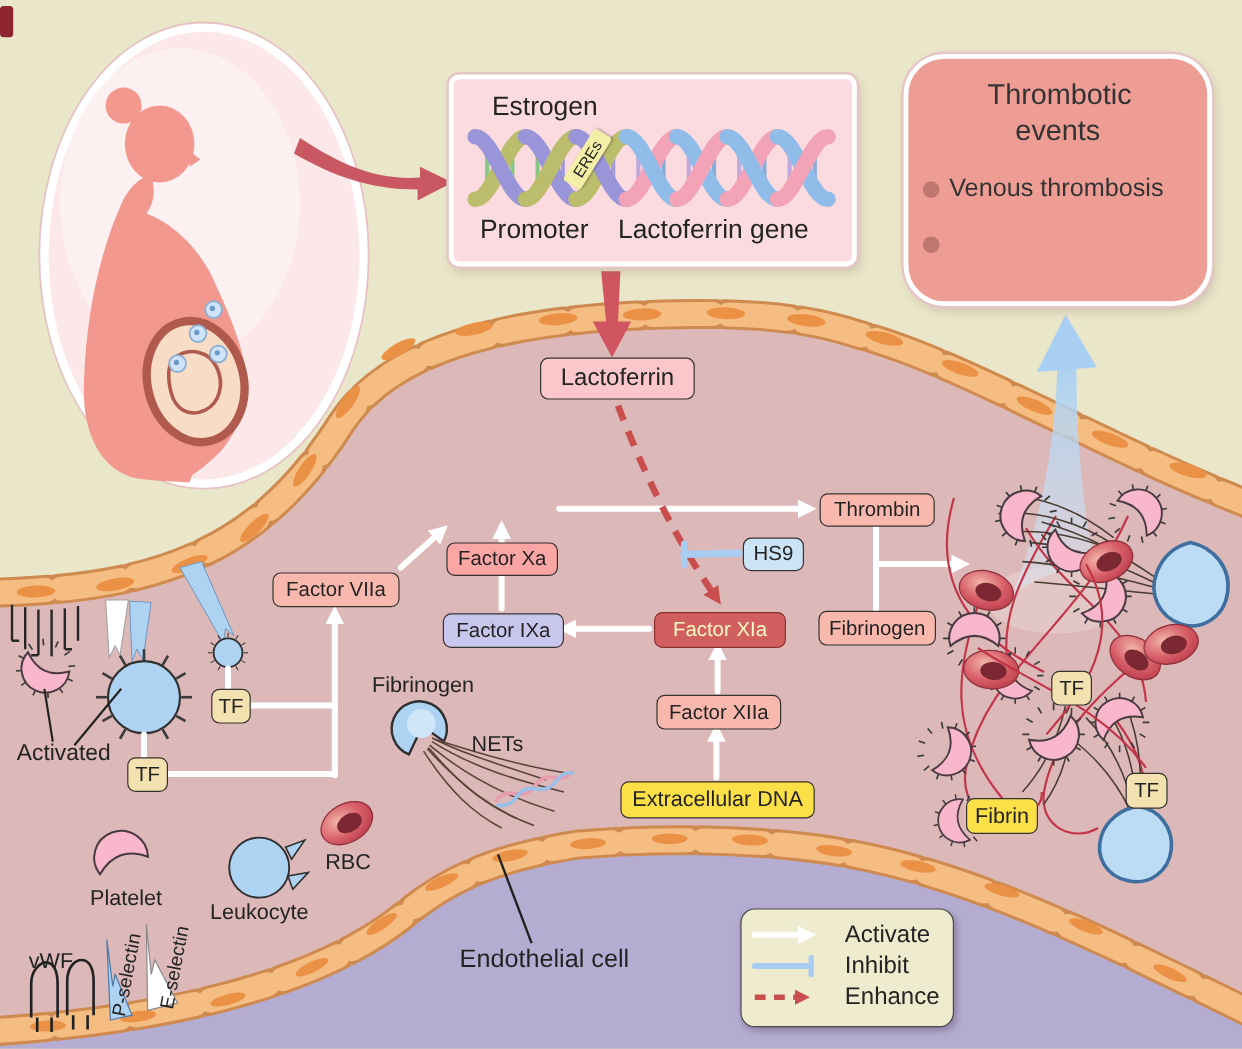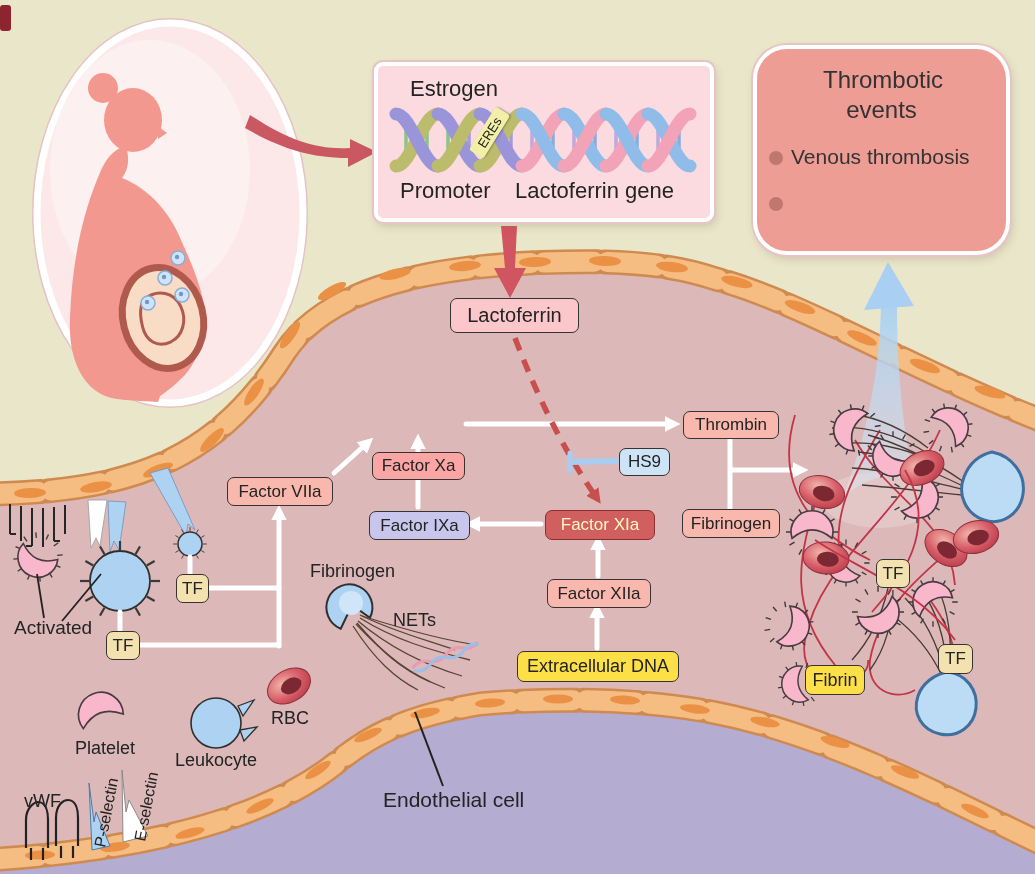--- a/index.html
+++ b/index.html
@@ -391,14 +391,33 @@
 <div class="lbl" style="left:310px;top:561px;">Fibrinogen</div>
 <div class="lbl" style="left:393px;top:610px;">NETs</div>
 <div class="lbl" style="left:271px;top:708px;">RBC</div>
 <div class="lbl" style="left:175px;top:750px;">Leukocyte</div>
 <div class="lbl" style="left:75px;top:738px;">Platelet</div>
 <div class="lbl" style="left:24px;top:791px;">vWF</div>
 <div class="lbl rot" style="left:100px;top:838px;font-size:16px;transform:rotate(-79deg);">P-selectin</div>
 <div class="lbl rot" style="left:140px;top:832px;font-size:16px;transform:rotate(-79deg);">E-selectin</div>
 <div class="lbl" style="left:383px;top:788px;font-size:21px;">Endothelial cell</div>
 
-
+<div id="legendbox" style="left:617px;top:757px;width:176px;height:97px;">
+  <svg width="80" height="97" viewBox="0 0 80 97" style="position:absolute;left:0;top:0;">
+    <defs>
+      <marker id="mw2" viewBox="0 0 10 10" refX="2" refY="5" markerWidth="3" markerHeight="3" orient="auto">
+        <path d="M0,0 L10,5 L0,10 Z" fill="#fff"></path>
+          </marker>
+      <marker id="mr2" viewBox="0 0 10 10" refX="2" refY="5" markerWidth="2.8" markerHeight="2.8" orient="auto">
+        <path d="M0,0 L10,5 L0,10 Z" fill="#c94f4f"></path>
+          </marker>
+    </defs>
+    <line x1="11" y1="21" x2="50" y2="21" stroke="#fff" stroke-width="5" stroke-linecap="round" marker-end="url(#mw2)"></line>
+    <line x1="11" y1="47" x2="58" y2="47" stroke="#a9cdf0" stroke-width="5" stroke-linecap="round"></line>
+    <line x1="58" y1="40" x2="58" y2="54" stroke="#a9cdf0" stroke-width="4.5" stroke-linecap="round"></line>
+    <line x1="11" y1="73" x2="47" y2="73" stroke="#c94f4f" stroke-width="4.5" stroke-dasharray="9 7" marker-end="url(#mr2)"></line>
+  </svg>
+  <div class="lbl" style="left:86px;top:10px;font-size:20px;">Activate</div>
+  <div class="lbl" style="left:86px;top:36px;font-size:20px;">Inhibit</div>
+  <div class="lbl" style="left:86px;top:62px;font-size:20px;">Enhance</div>
 </div>
 
+</div>
+
 </body></html>

